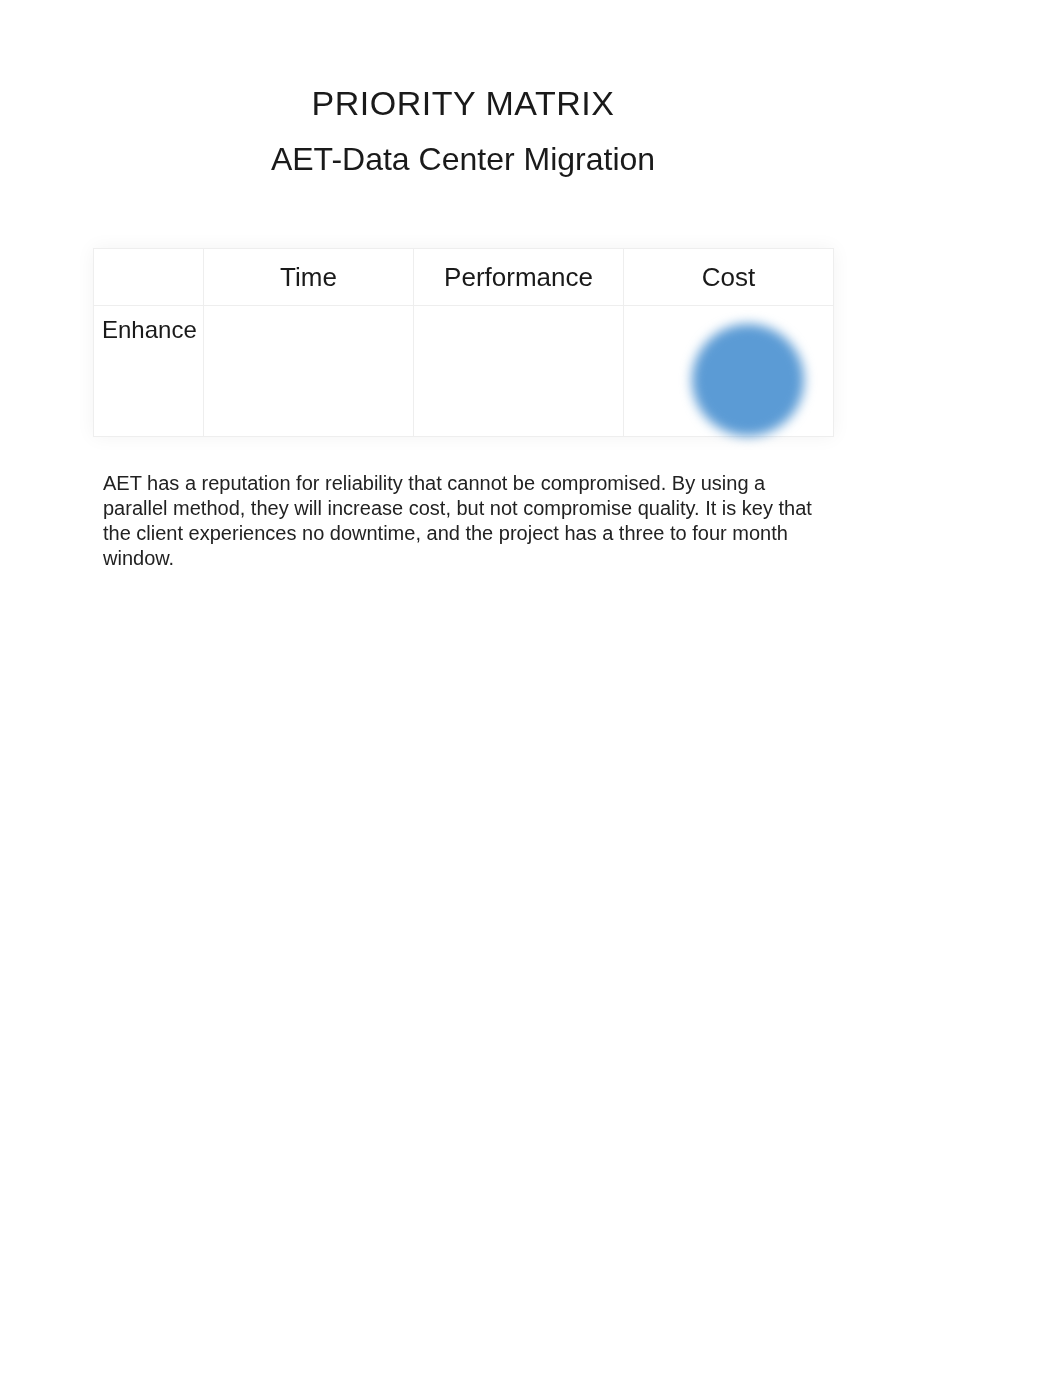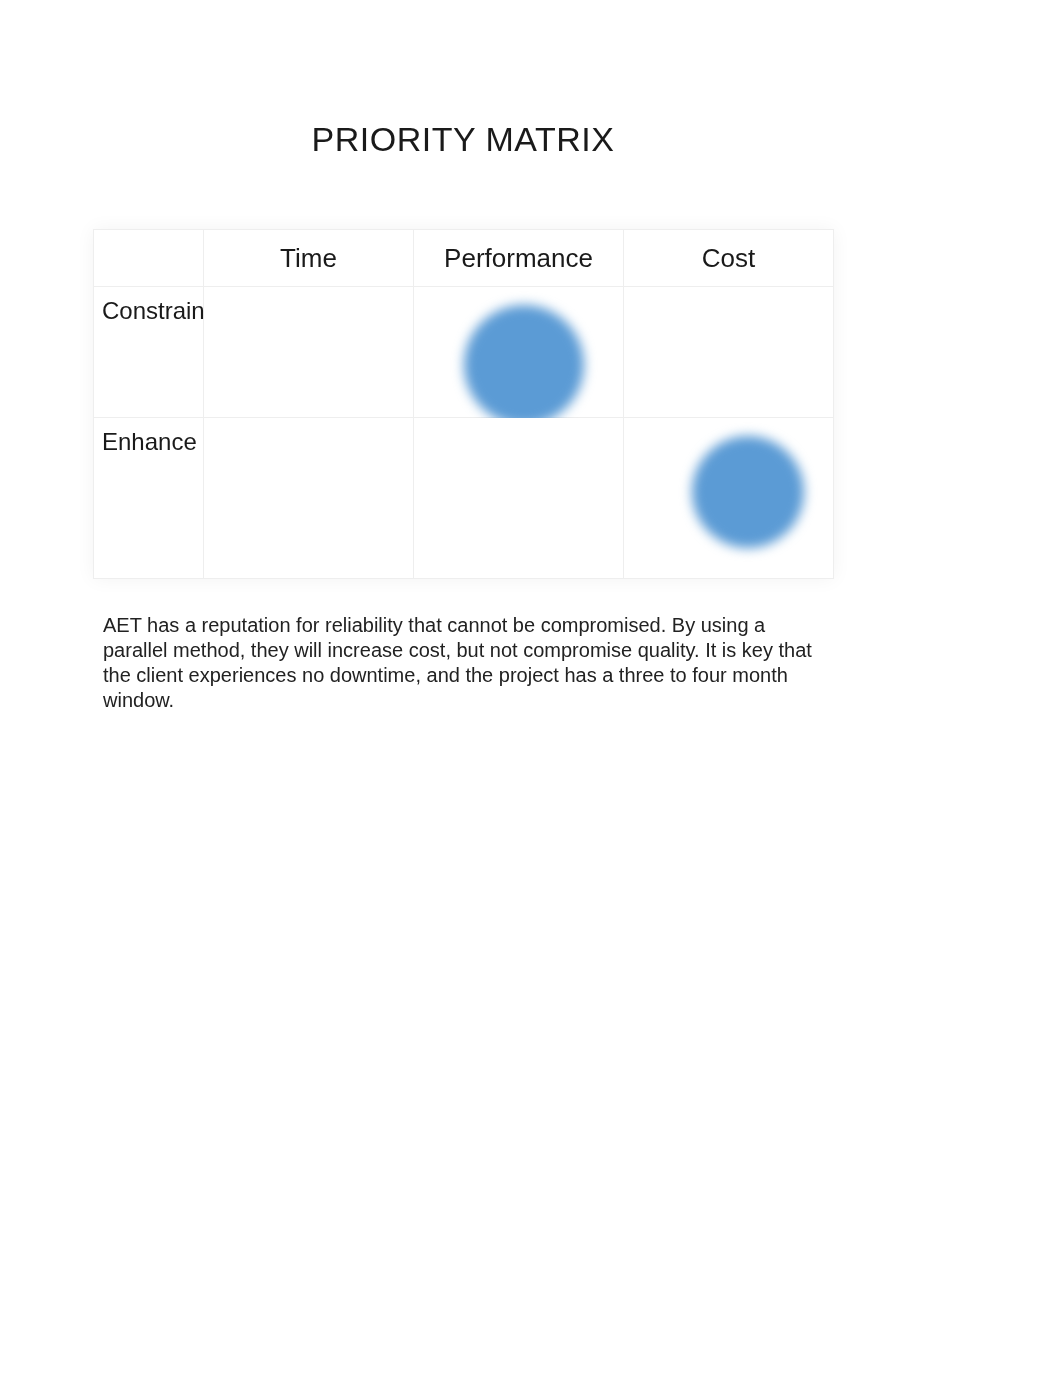--- a/index.html
+++ b/index.html
@@ -9,21 +9,21 @@
     height: 1377px;
     background: #ffffff;
     font-family: "Segoe UI", "Helvetica Neue", Arial, sans-serif;
     color: #1a1a1a;
   }
   .page {
     width: 926px;
     height: 1377px;
     position: relative;
     box-sizing: border-box;
-    padding-top: 120px;
+    padding-top: 84px;
   }
   .title-block {
     text-align: center;
   }
   .title {
     font-size: 34px;
     font-weight: 400;
     letter-spacing: 0.5px;
     margin-bottom: 18px;
   }
@@ -102,48 +102,41 @@
     color: #222;
   }
 </style>
 </head>
 <body>
 
 <div class="page">
 
   <div class="title-block">
     <div class="title">PRIORITY MATRIX</div>
+    <div class="subtitle">AET-Data Center Migration</div>
   </div>
 
   <div class="matrix-wrap">
     <table class="matrix">
       <colgroup>
         <col class="rowhdr">
           <col class="dcol">
           <col class="dcol">
           <col class="dcol">
       </colgroup>
       <thead>
         <tr>
           <th class="blank"></th>
           <th>Time</th>
           <th>Performance</th>
           <th>Cost</th>
         </tr>
       </thead>
       <tbody>
         <tr>
-          <td class="rowlabel">Constrain</td>
-          <td class="cell"></td>
-          <td class="cell">
-            <div class="dot dot-constrain-performance"></div>
-          </td>
-          <td class="cell"></td>
-        </tr>
-        <tr>
           <td class="rowlabel">Enhance</td>
           <td class="cell"></td>
           <td class="cell"></td>
           <td class="cell">
             <div class="dot dot-accept-cost"></div>
           </td>
         </tr>
       </tbody>
     </table>
   </div>

